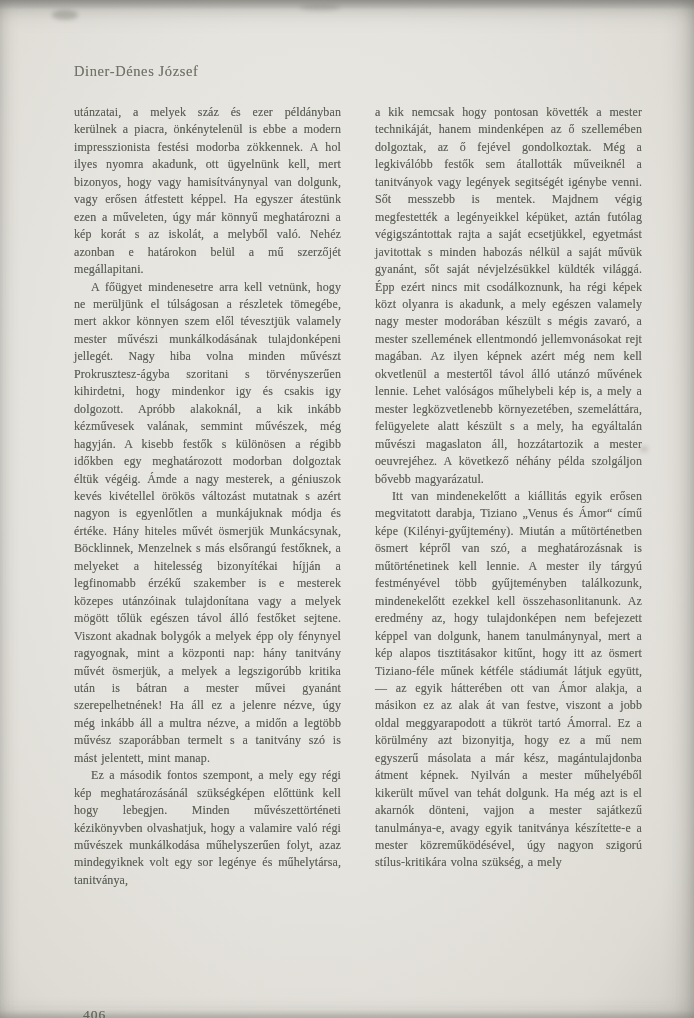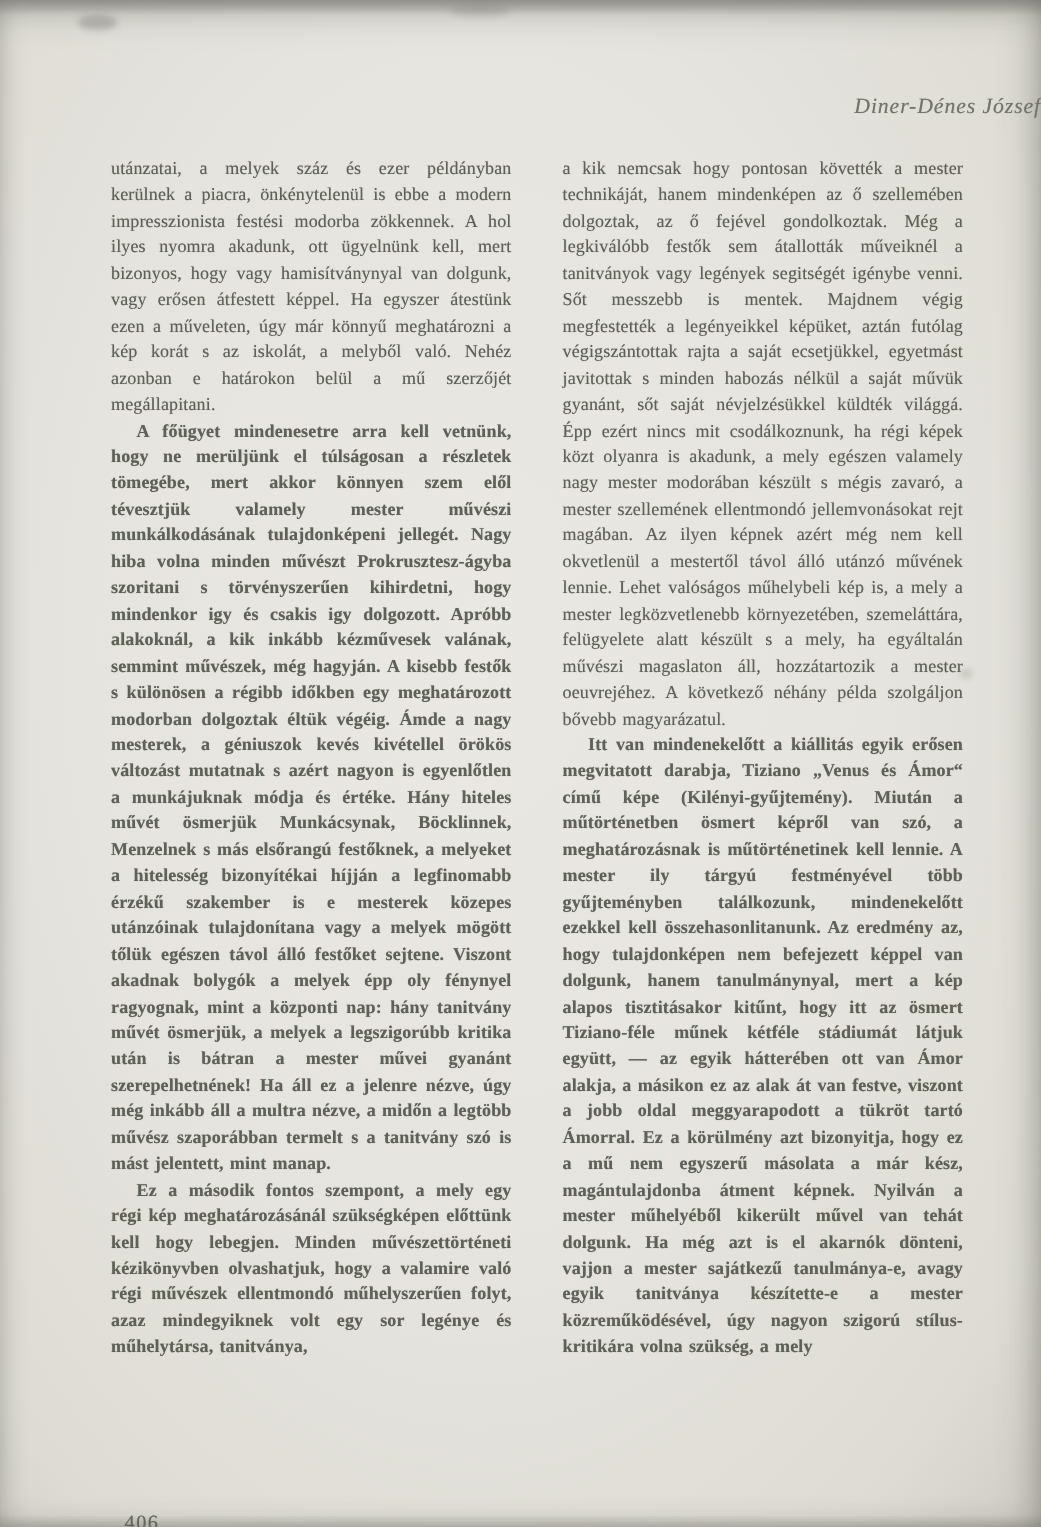--- a/index.html
+++ b/index.html
@@ -35,42 +35,41 @@
     height: 8px;
     background: linear-gradient(to top, rgba(120,119,114,0.30), rgba(120,119,114,0.0));
   }
   .running-header {
     position: absolute;
     top: 63px;
     left: 0;
     width: 100%;
     box-sizing: border-box;
     padding-left: 74px;
-    text-align: right;
-    font-style: italic;
+    text-align: left;
     font-size: 14.5px;
     letter-spacing: 0.6px;
     color: #70746a;
     text-shadow: 0 0 0.6px rgba(112,116,106,0.55);
   }
   .col {
     position: absolute;
     top: 104px;
     width: 267px;
     text-align: justify;
     font-size: 12px;
     line-height: 17.45px;
     letter-spacing: 0.1px;
     word-spacing: 1px;
     text-shadow: 0 0 0.55px rgba(93,97,88,0.55);
   }
   .col-left  { left: 74px; }
   .col-right { left: 375px; }
   .col p { margin: 0; padding: 0; }
-  .col p.indent { text-indent: 17px; font-weight: bold; }
+  .col p.indent { text-indent: 17px; }
   .page-number {
     position: absolute;
     left: 83px;
     top: 977px;
     font-size: 13.5px;
     letter-spacing: 1px;
     color: #62665c;
     text-shadow: 0 0 0.55px rgba(93,97,88,0.55);
     margin-top: 30px;
   }
@@ -94,21 +93,21 @@
 
   <div class="artifact artifact-1"></div>
   <div class="artifact artifact-2"></div>
   <div class="artifact artifact-3"></div>
 
   <div class="running-header">Diner-Dénes József</div>
 
   <div class="col col-left">
     <p class="noindent">utánzatai, a melyek száz és ezer példányban kerülnek a piacra, önkénytelenül is ebbe a modern impresszionista festési modorba zökkennek. A hol ilyes nyomra akadunk, ott ügyelnünk kell, mert bizonyos, hogy vagy hamisítványnyal van dolgunk, vagy erősen átfestett képpel. Ha egyszer átestünk ezen a műveleten, úgy már könnyű meghatározni a kép korát s az iskolát, a melyből való. Nehéz azonban e határokon belül a mű szerzőjét megállapitani.</p>
     <p class="indent">A főügyet mindenesetre arra kell vetnünk, hogy ne merüljünk el túlságosan a részletek tömegébe, mert akkor könnyen szem elől tévesztjük valamely mester művészi munkálkodásának tulajdonképeni jellegét. Nagy hiba volna minden művészt Prokrusztesz-ágyba szoritani s törvényszerűen kihirdetni, hogy mindenkor igy és csakis igy dolgozott. Apróbb alakoknál, a kik inkább kézművesek valának, semmint művészek, még hagyján. A kisebb festők s különösen a régibb időkben egy meghatározott modorban dolgoztak éltük végéig. Ámde a nagy mesterek, a géniuszok kevés kivétellel örökös változást mutatnak s azért nagyon is egyenlőtlen a munkájuknak módja és értéke. Hány hiteles művét ösmerjük Munkácsynak, Böcklinnek, Menzelnek s más elsőrangú festőknek, a melyeket a hitelesség bizonyítékai híjján a legfinomabb érzékű szakember is e mesterek közepes utánzóinak tulajdonítana vagy a melyek mögött tőlük egészen távol álló festőket sejtene. Viszont akadnak bolygók a melyek épp oly fénynyel ragyognak, mint a központi nap: hány tanitvány művét ösmerjük, a melyek a legszigorúbb kritika után is bátran a mester művei gyanánt szerepelhetnének! Ha áll ez a jelenre nézve, úgy még inkább áll a multra nézve, a midőn a legtöbb művész szaporábban termelt s a tanitvány szó is mást jelentett, mint manap.</p>
-    <p class="indent">Ez a második fontos szempont, a mely egy régi kép meghatározásánál szükségképen előttünk kell hogy lebegjen. Minden művészettörténeti kézikönyvben olvashatjuk, hogy a valamire való régi művészek ellentmondó műhelyszerűen folyt, azaz mindegyiknek volt egy sor legénye és műhelytársa, tanitványa,</p>
+    <p class="indent">Ez a második fontos szempont, a mely egy régi kép meghatározásánál szükségképen előttünk kell hogy lebegjen. Minden művészettörténeti kézikönyvben olvashatjuk, hogy a valamire való régi művészek munkálkodása műhelyszerűen folyt, azaz mindegyiknek volt egy sor legénye és műhelytársa, tanitványa,</p>
   </div>
 
   <div class="col col-right">
     <p class="noindent">a kik nemcsak hogy pontosan követték a mester technikáját, hanem mindenképen az ő szellemében dolgoztak, az ő fejével gondolkoztak. Még a legkiválóbb festők sem átallották műveiknél a tanitványok vagy legények segitségét igénybe venni. Sőt messzebb is mentek. Majdnem végig megfestették a legényeikkel képüket, aztán futólag végigszántottak rajta a saját ecsetjükkel, egyetmást javitottak s minden habozás nélkül a saját művük gyanánt, sőt saját névjelzésükkel küldték világgá. Épp ezért nincs mit csodálkoznunk, ha régi képek közt olyanra is akadunk, a mely egészen valamely nagy mester modorában készült s mégis zavaró, a mester szellemének ellentmondó jellemvonásokat rejt magában. Az ilyen képnek azért még nem kell okvetlenül a mestertől távol álló utánzó művének lennie. Lehet valóságos műhelybeli kép is, a mely a mester legközvetlenebb környezetében, szemeláttára, felügyelete alatt készült s a mely, ha egyáltalán művészi magaslaton áll, hozzátartozik a mester oeuvrejéhez. A következő néhány példa szolgáljon bővebb magyarázatul.</p>
     <p class="indent">Itt van mindenekelőtt a kiállitás egyik erősen megvitatott darabja, Tiziano „Venus és Ámor“ című képe (Kilényi-gyűjtemény). Miután a műtörténetben ösmert képről van szó, a meghatározásnak is műtörténetinek kell lennie. A mester ily tárgyú festményével több gyűjteményben találkozunk, mindenekelőtt ezekkel kell összehasonlitanunk. Az eredmény az, hogy tulajdonképen nem befejezett képpel van dolgunk, hanem tanulmánynyal, mert a kép alapos tisztitásakor kitűnt, hogy itt az ösmert Tiziano-féle műnek kétféle stádiumát látjuk együtt, — az egyik hátterében ott van Ámor alakja, a másikon ez az alak át van festve, viszont a jobb oldal meggyarapodott a tükröt tartó Ámorral. Ez a körülmény azt bizonyitja, hogy ez a mű nem egyszerű másolata a már kész, magántulajdonba átment képnek. Nyilván a mester műhelyéből kikerült művel van tehát dolgunk. Ha még azt is el akarnók dönteni, vajjon a mester sajátkezű tanulmánya-e, avagy egyik tanitványa készítette-e a mester közreműködésével, úgy nagyon szigorú stílus-kritikára volna szükség, a mely</p>
   </div>
 
   <div class="page-number">406</div>
 
 </div>

